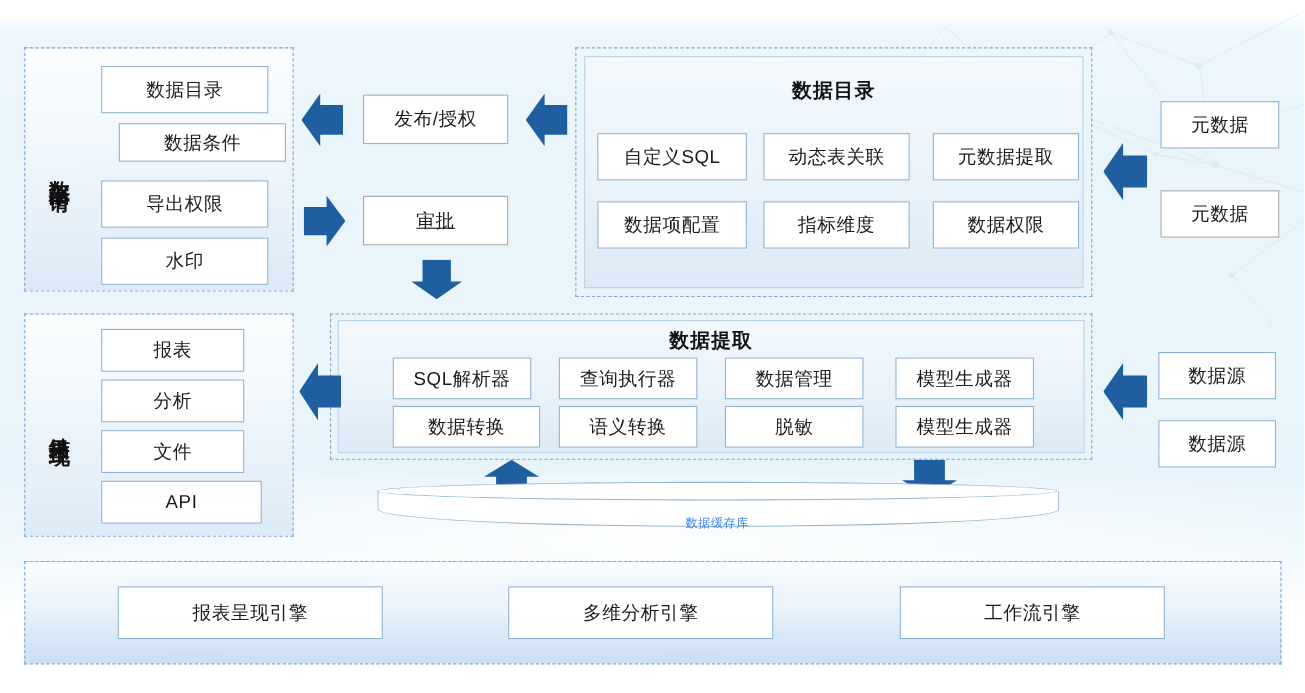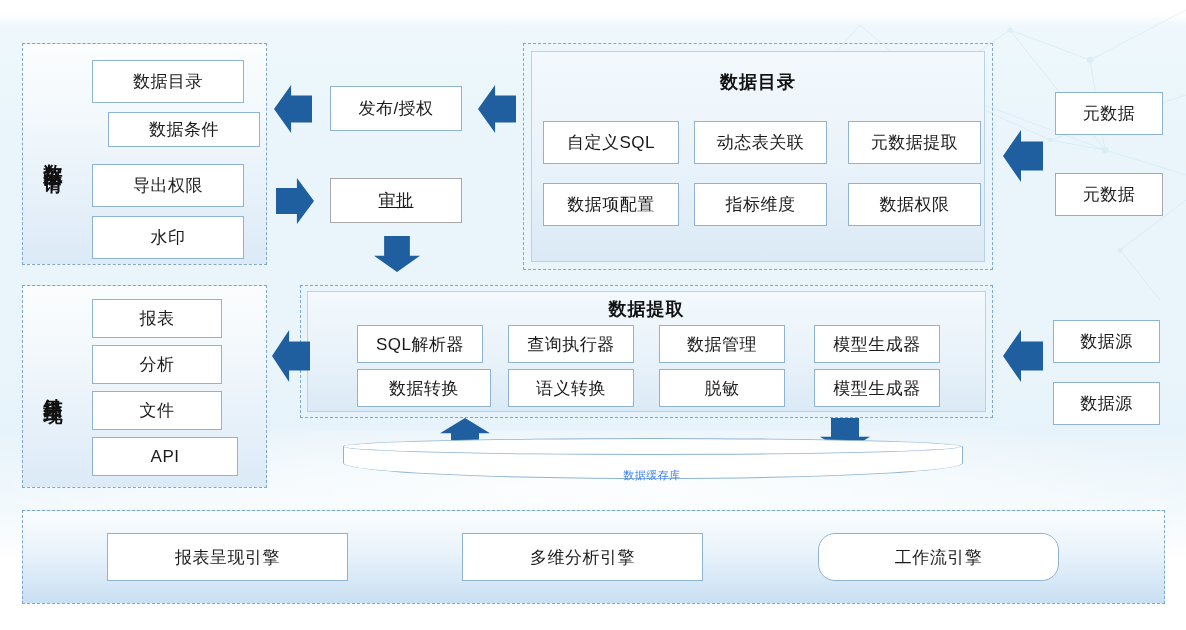--- a/index.html
+++ b/index.html
@@ -250,15 +250,15 @@
   <div class="box gray" style="left:1055px; top:173px; width:108px; height:43px;">元数据</div>
 
   <div class="arrow left" style="left:1003px; top:330px; width:40px; height:52px;"></div>
   <div class="box" style="left:1053px; top:320px; width:107px; height:43px;">数据源</div>
   <div class="box" style="left:1053px; top:382px; width:107px; height:43px;">数据源</div>
 
   <div class="panel panel-fill-bottom" style="left:22px; top:510px; width:1143px; height:94px;"></div>
 
   <div class="box" style="left:462px; top:533px; width:241px; height:48px;">多维分析引擎</div>
   <div class="box" style="left:107px; top:533px; width:241px; height:48px;">报表呈现引擎</div>
-  <div class="box" style="left:818px; top:533px; width:241px; height:48px;border-radius:17px;">工作流引擎</div>
+  <div class="box" style="left:818px; top:533px; width:241px; height:48px;">工作流引擎</div>
 
 </div>
 
 </body></html>

